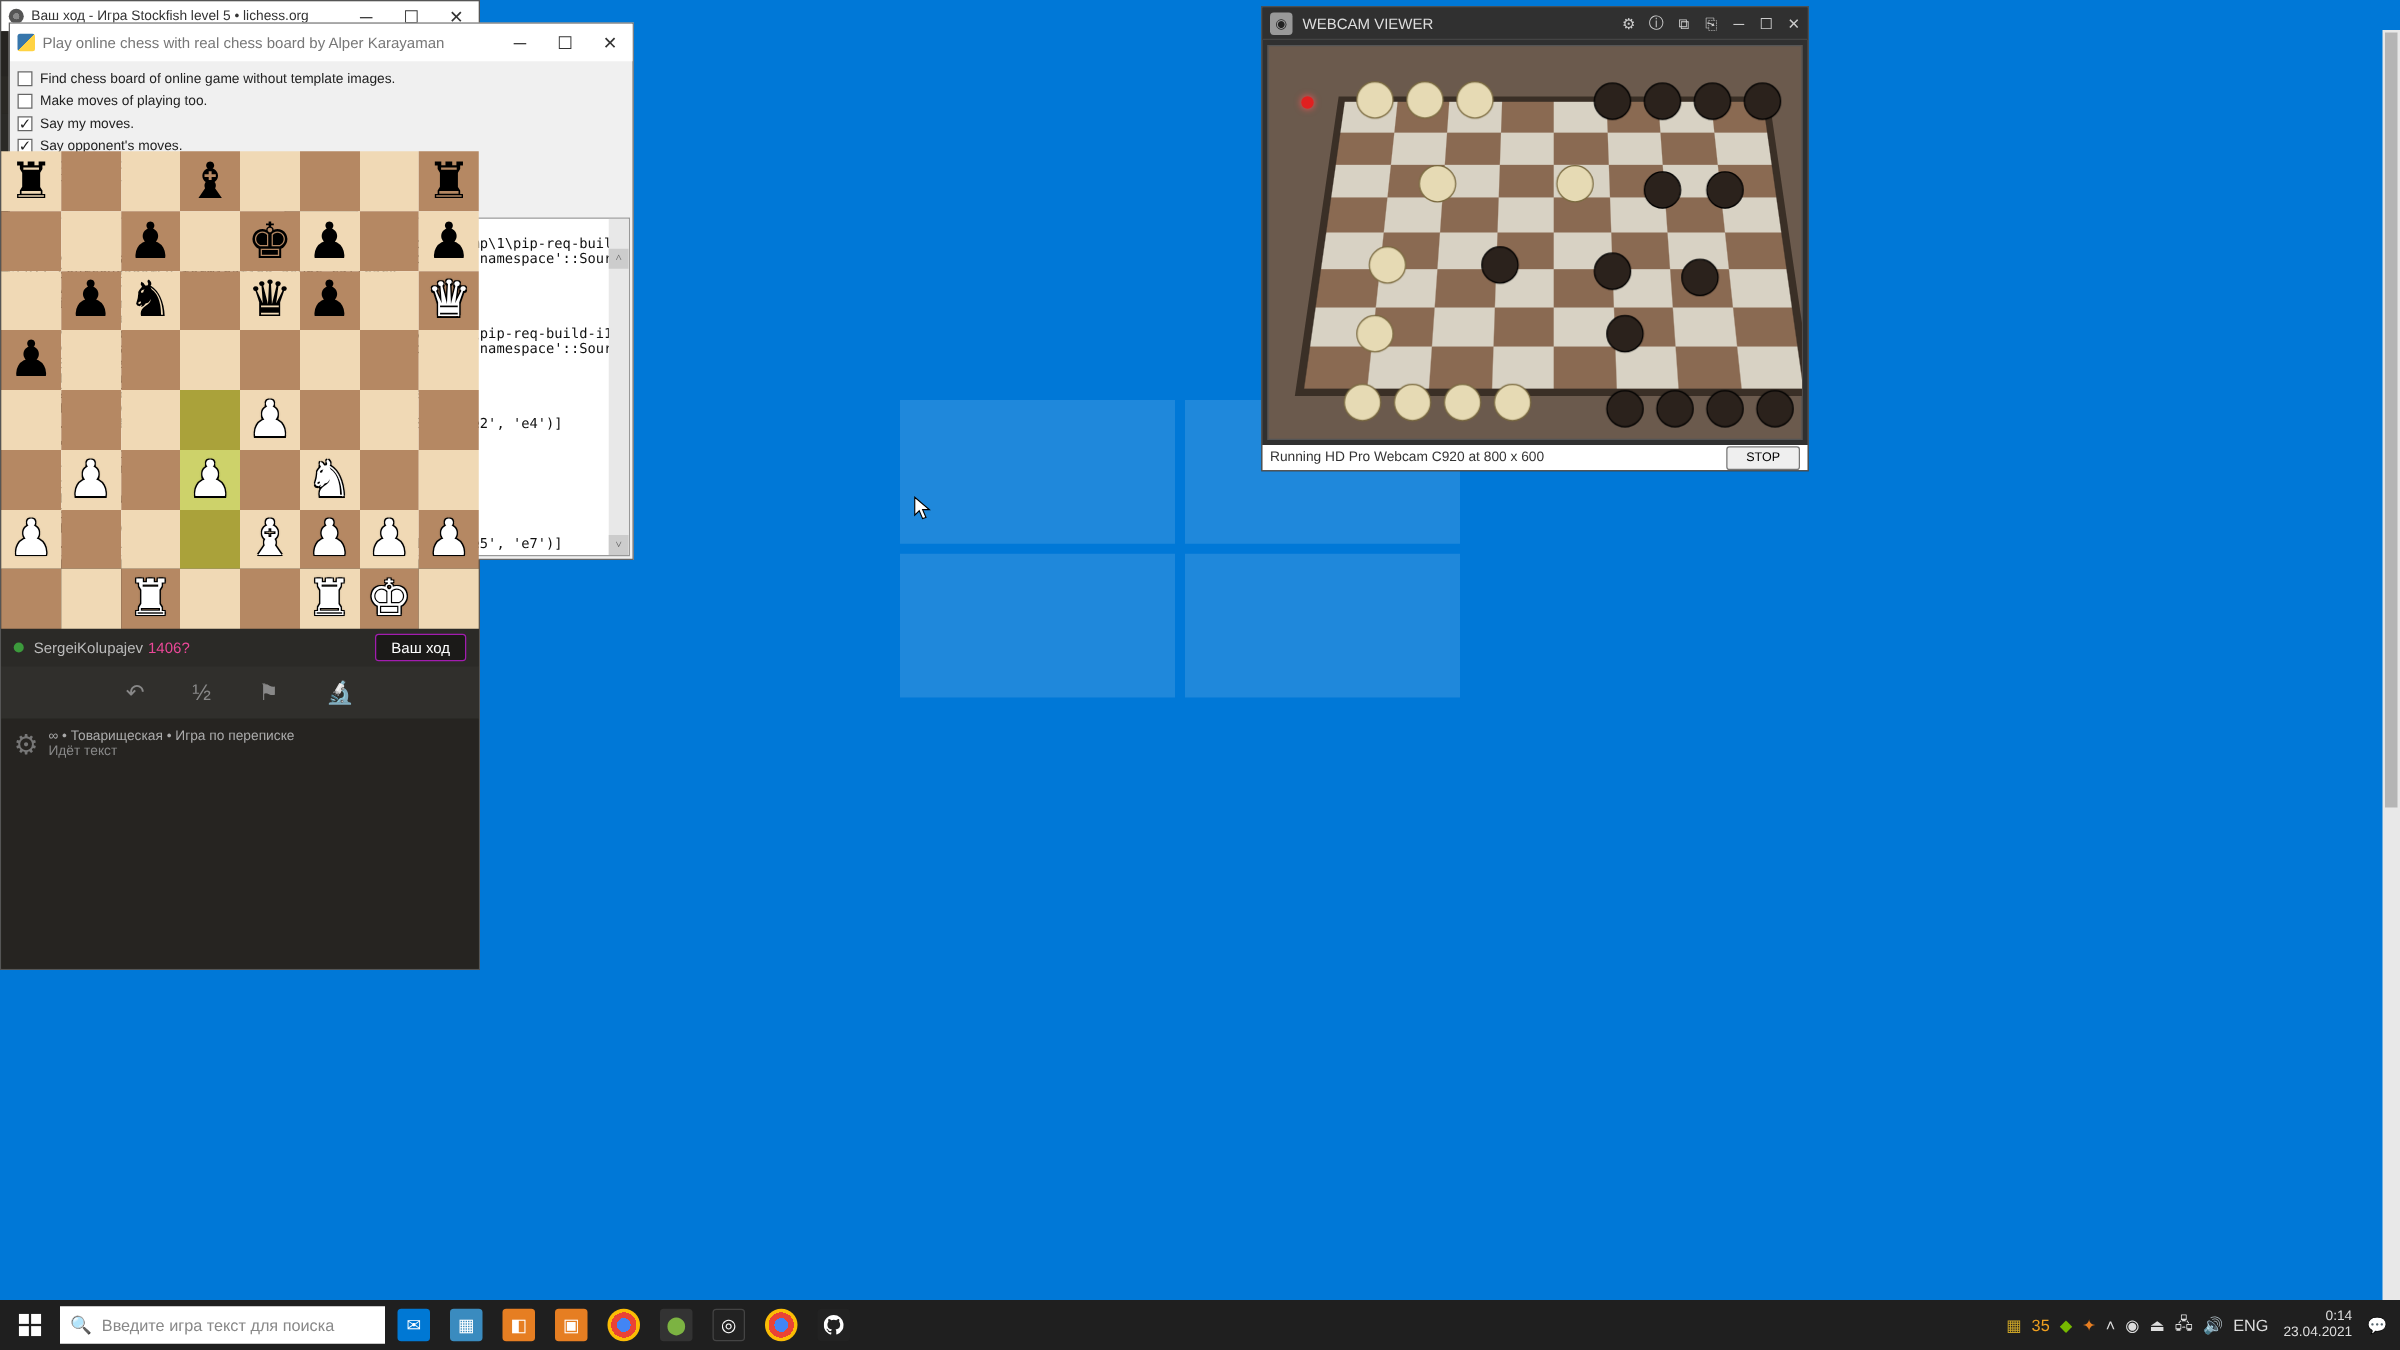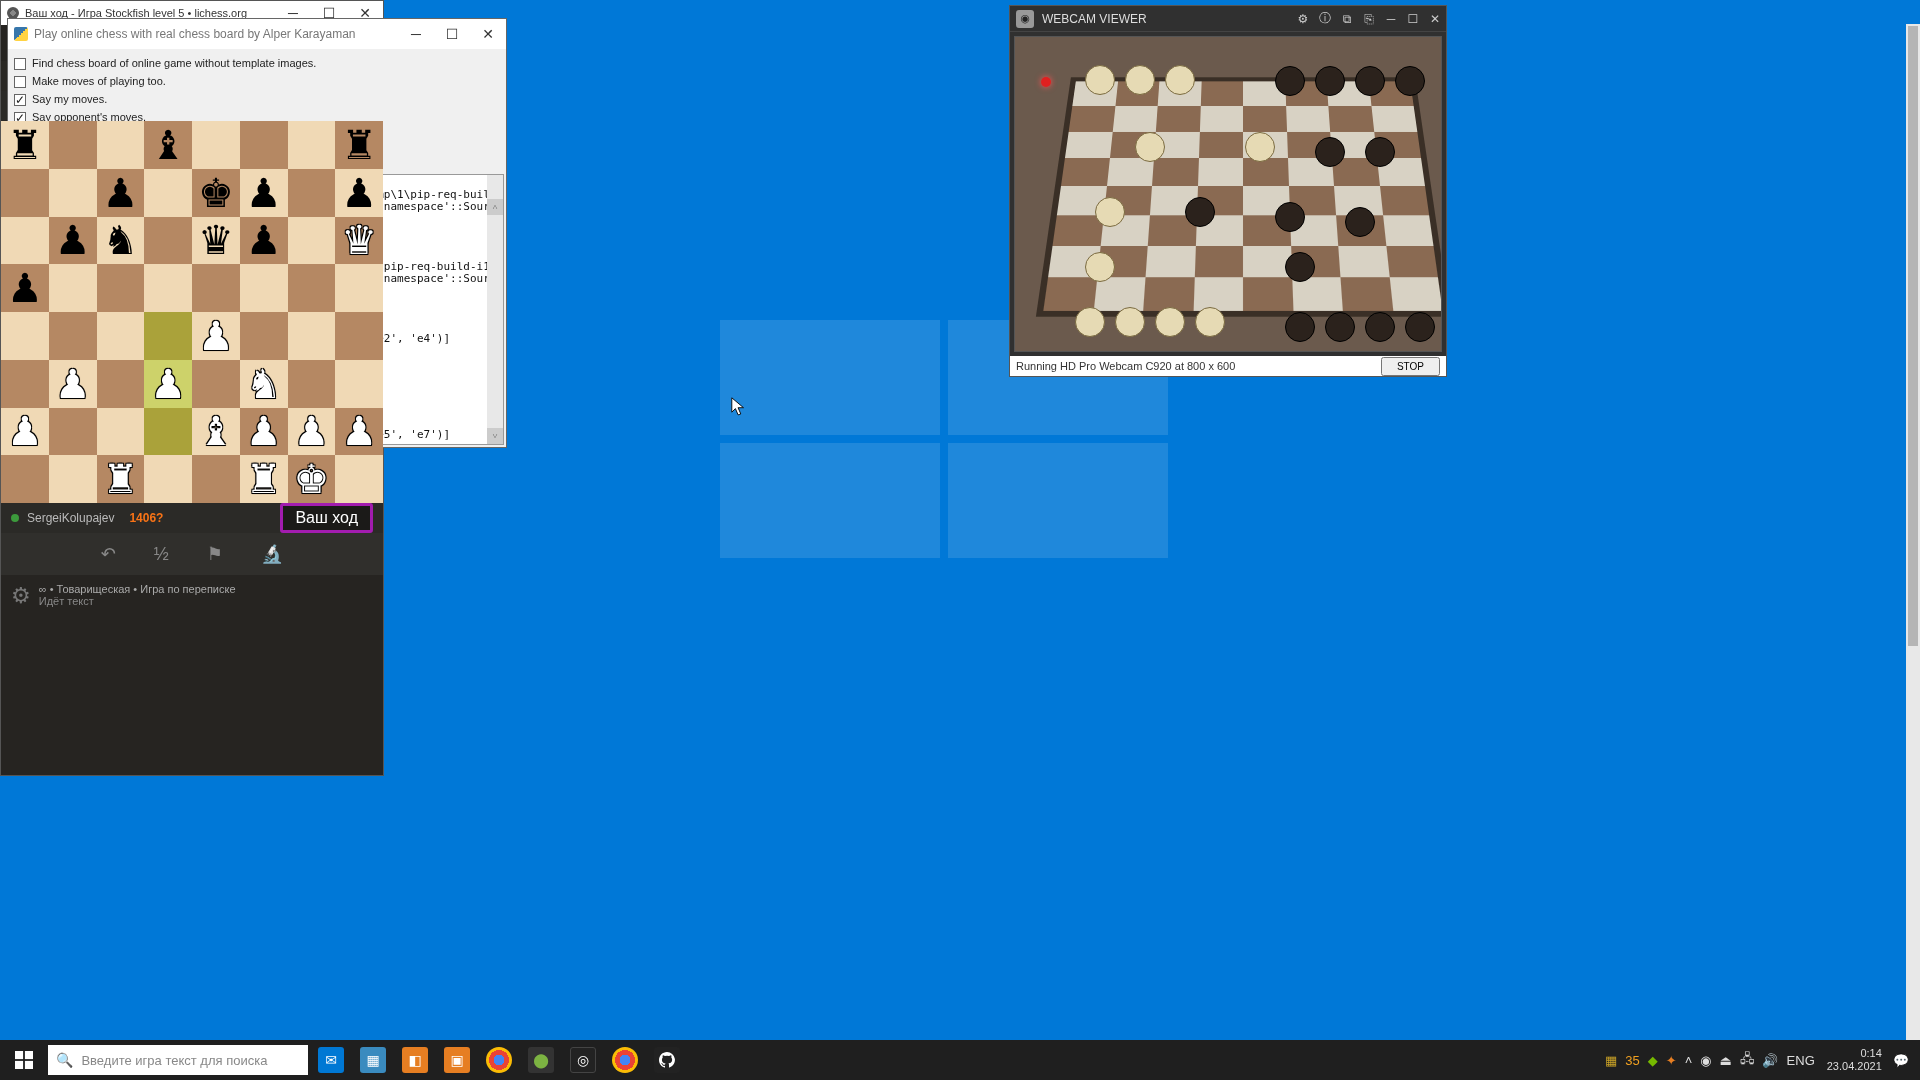--- a/index.html
+++ b/index.html
@@ -51,21 +51,21 @@
 .sq{width:100%;height:100%;position:relative;}
 .sq.light{background:#f0d9b5;}
 .sq.dark{background:#b58863;}
 .sq.hl{background:#cdd26a;}
 .sq.hl.dark{background:#aaa23a;}
 .piece{position:absolute;left:0;top:0;width:100%;height:100%;display:flex;align-items:center;justify-content:center;font-size:40px;line-height:1;}
 .piece.w{color:#fff;text-shadow:0 0 2px #000, 1px 1px 0 #000, -1px -1px 0 #000, 1px -1px 0 #000, -1px 1px 0 #000;}
 .piece.b{color:#000;}
 #selfbar{background:#2b2a27;height:30px;display:flex;align-items:center;padding:0 10px;color:#bbb;font-size:12px;}
 #selfbar .dot{width:8px;height:8px;border-radius:50%;background:#3c9a3c;margin-right:8px;}
-#yourturn{margin-left:auto;background:#1b1a18;border:3px solid #a21caf;padding:3px 12px;border-radius:3px;color:#fff;font-size:16px;}
+#yourturn{margin-left:auto;background:#1b1a18;border:1px solid #a21caf;padding:3px 12px;border-radius:3px;color:#fff;font-size:12px;}
 #actions{height:42px;display:flex;align-items:center;justify-content:center;gap:38px;background:#302f2c;font-size:18px;color:#888;}
 #meta{background:#262421;padding:8px 10px;color:#aaa;font-size:11px;flex:1;}
 #meta .gear{float:left;font-size:22px;margin-right:8px;color:#777;}
 #meta .line2{color:#888;}
 #meta .plist{clear:both;padding-top:6px;}
 #meta .plist div{margin:2px 0;}
 #meta .bullet{display:inline-block;width:8px;height:8px;border-radius:50%;border:1px solid #888;margin-right:4px;}
 #licscroll{position:absolute;right:0;top:24px;bottom:0;width:14px;background:#e8e8e8;}
 #licscroll .thumb{position:absolute;left:2px;top:2px;width:10px;height:620px;background:#b5b5b5;}
 
@@ -317,21 +317,21 @@
         <div class="piece w">♜</div>
       </div>
       <div class="sq dark">
         <div class="piece w">♚</div>
       </div>
       <div class="sq light"></div>
     </div>
   <div id="selfbar">
     <span class="dot"></span>
     <span>SergeiKolupajev</span>
-    <span style="color:#f97316;margin-left:15px;font-weight:bold;">1406?</span>
+    <span style="color:#ec4899;margin-left:4px;">1406?</span>
     <span id="yourturn">Ваш ход</span>
   </div>
   <div id="actions">
     <span>↶</span>
     <span>½</span>
     <span>⚑</span>
     <span>🔬</span>
   </div>
   <div id="meta">
     <span class="gear">⚙</span>

